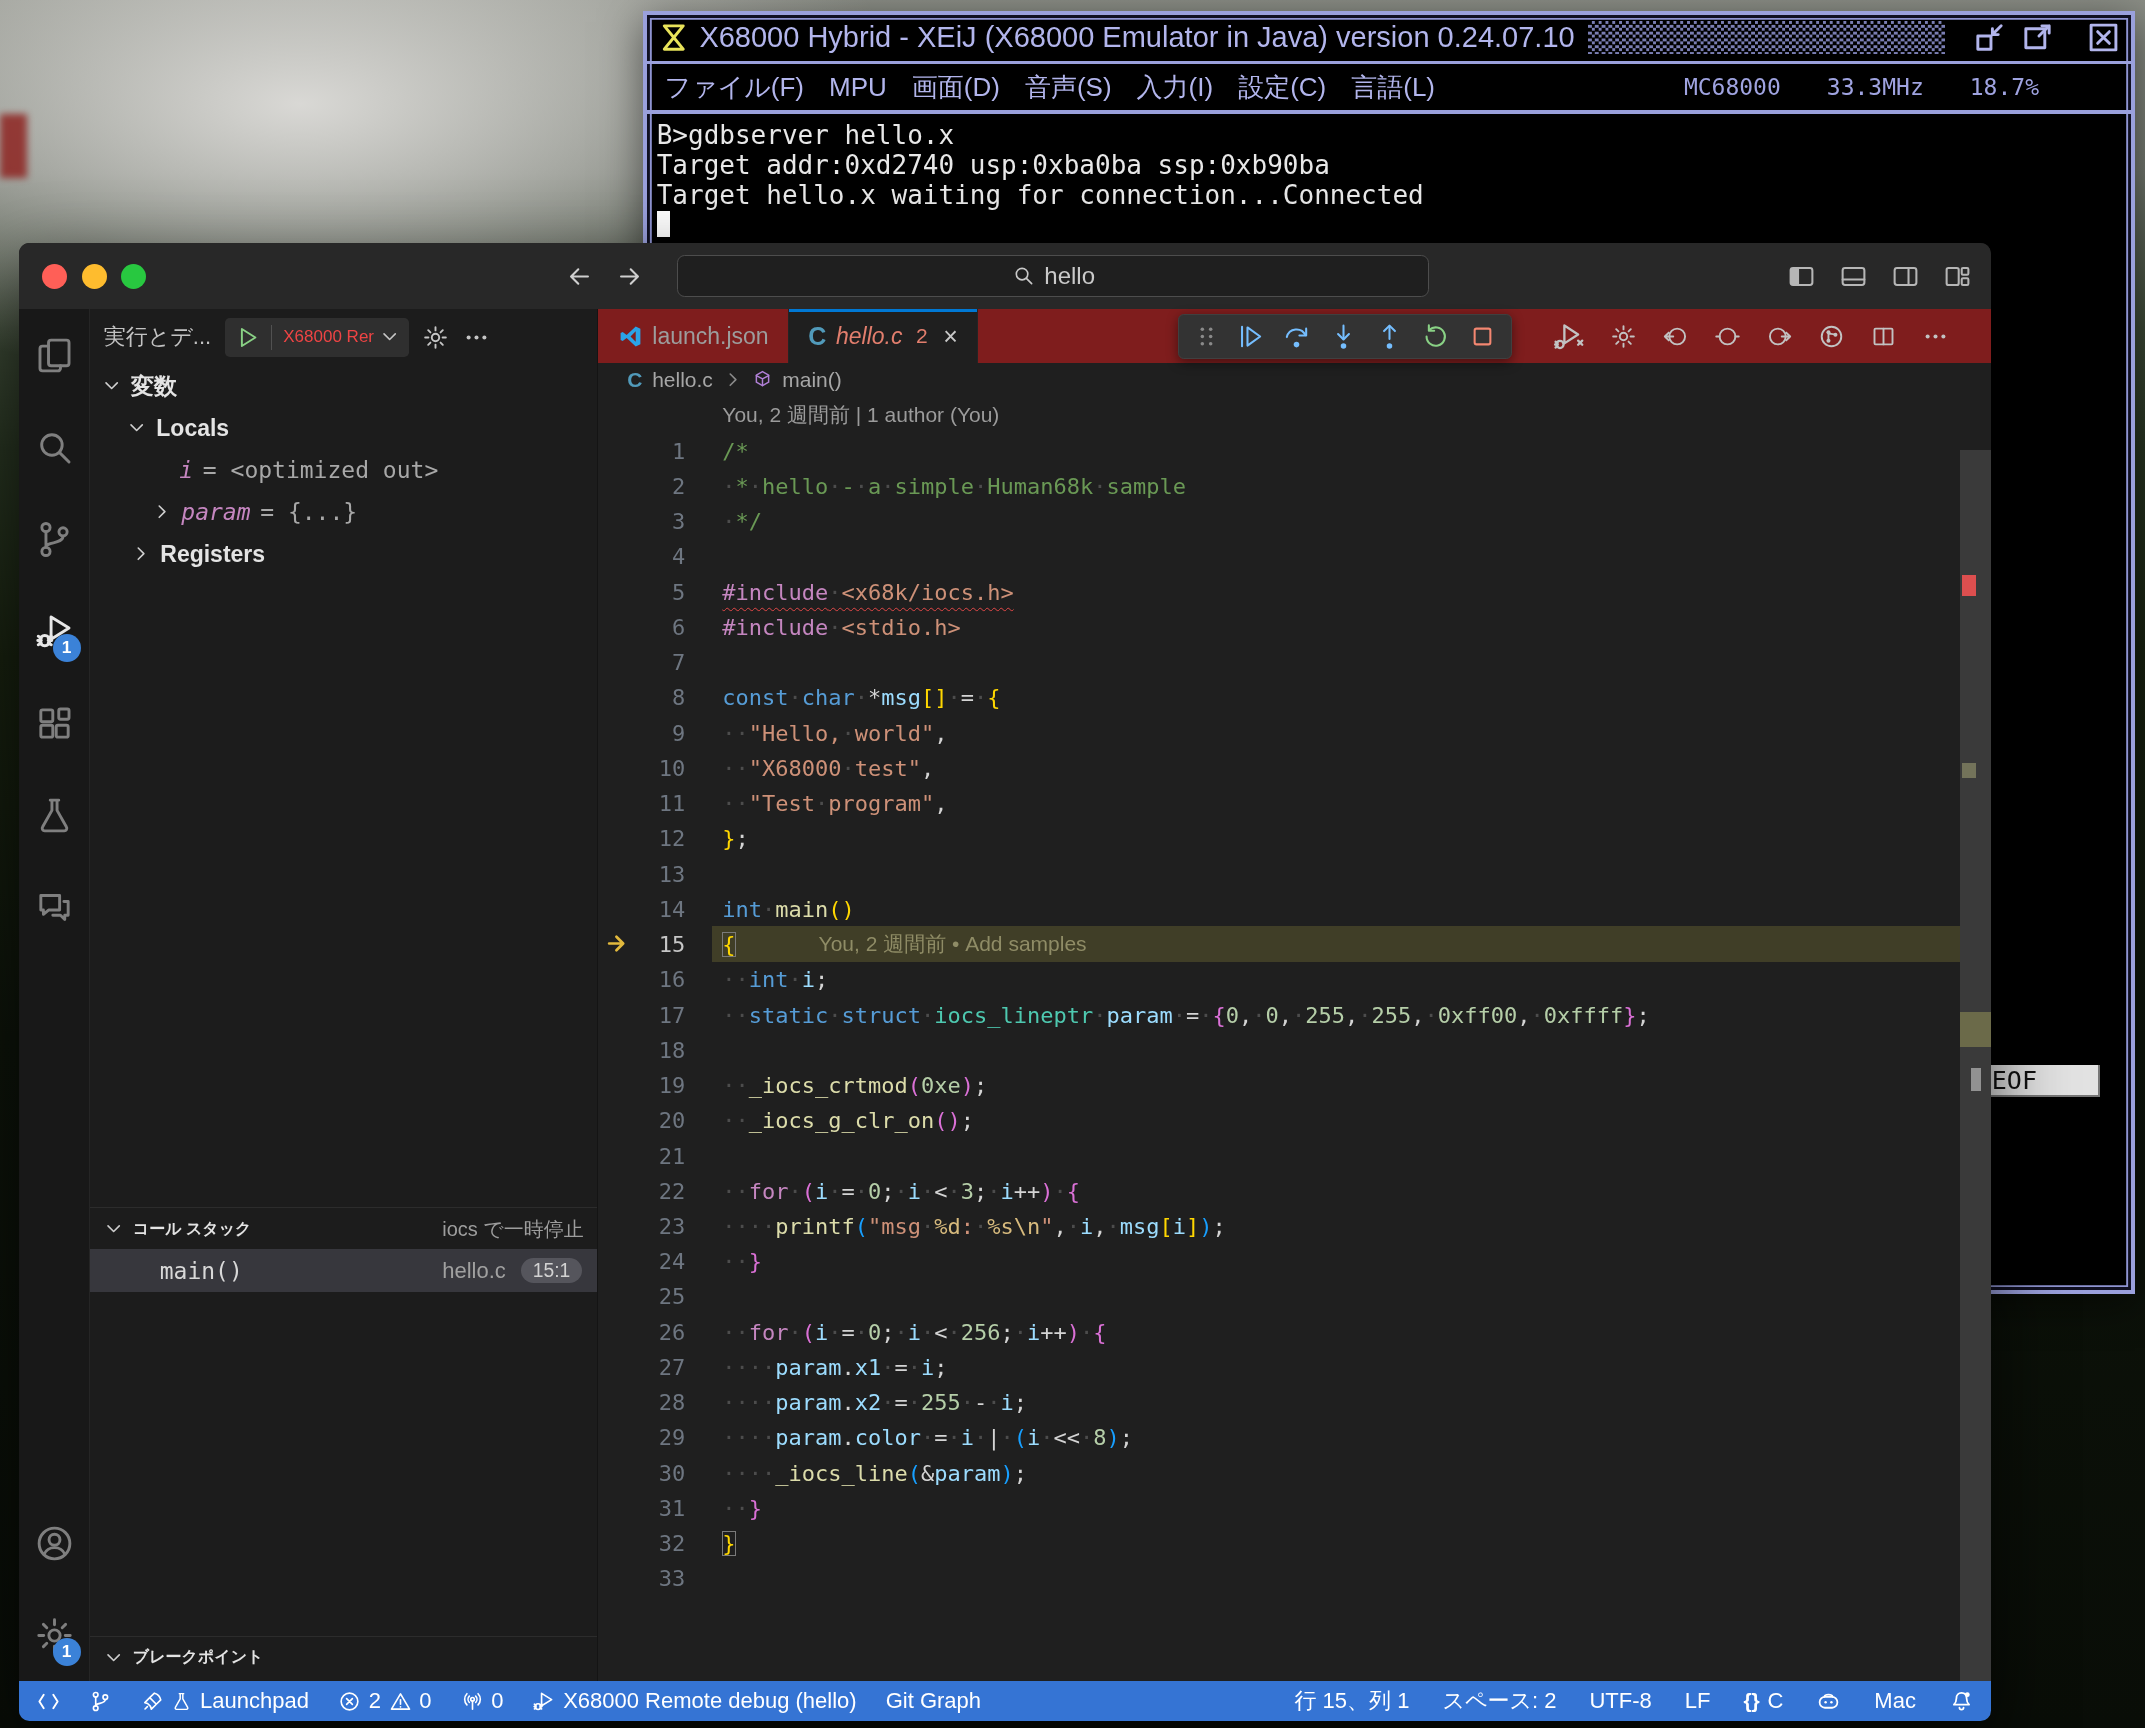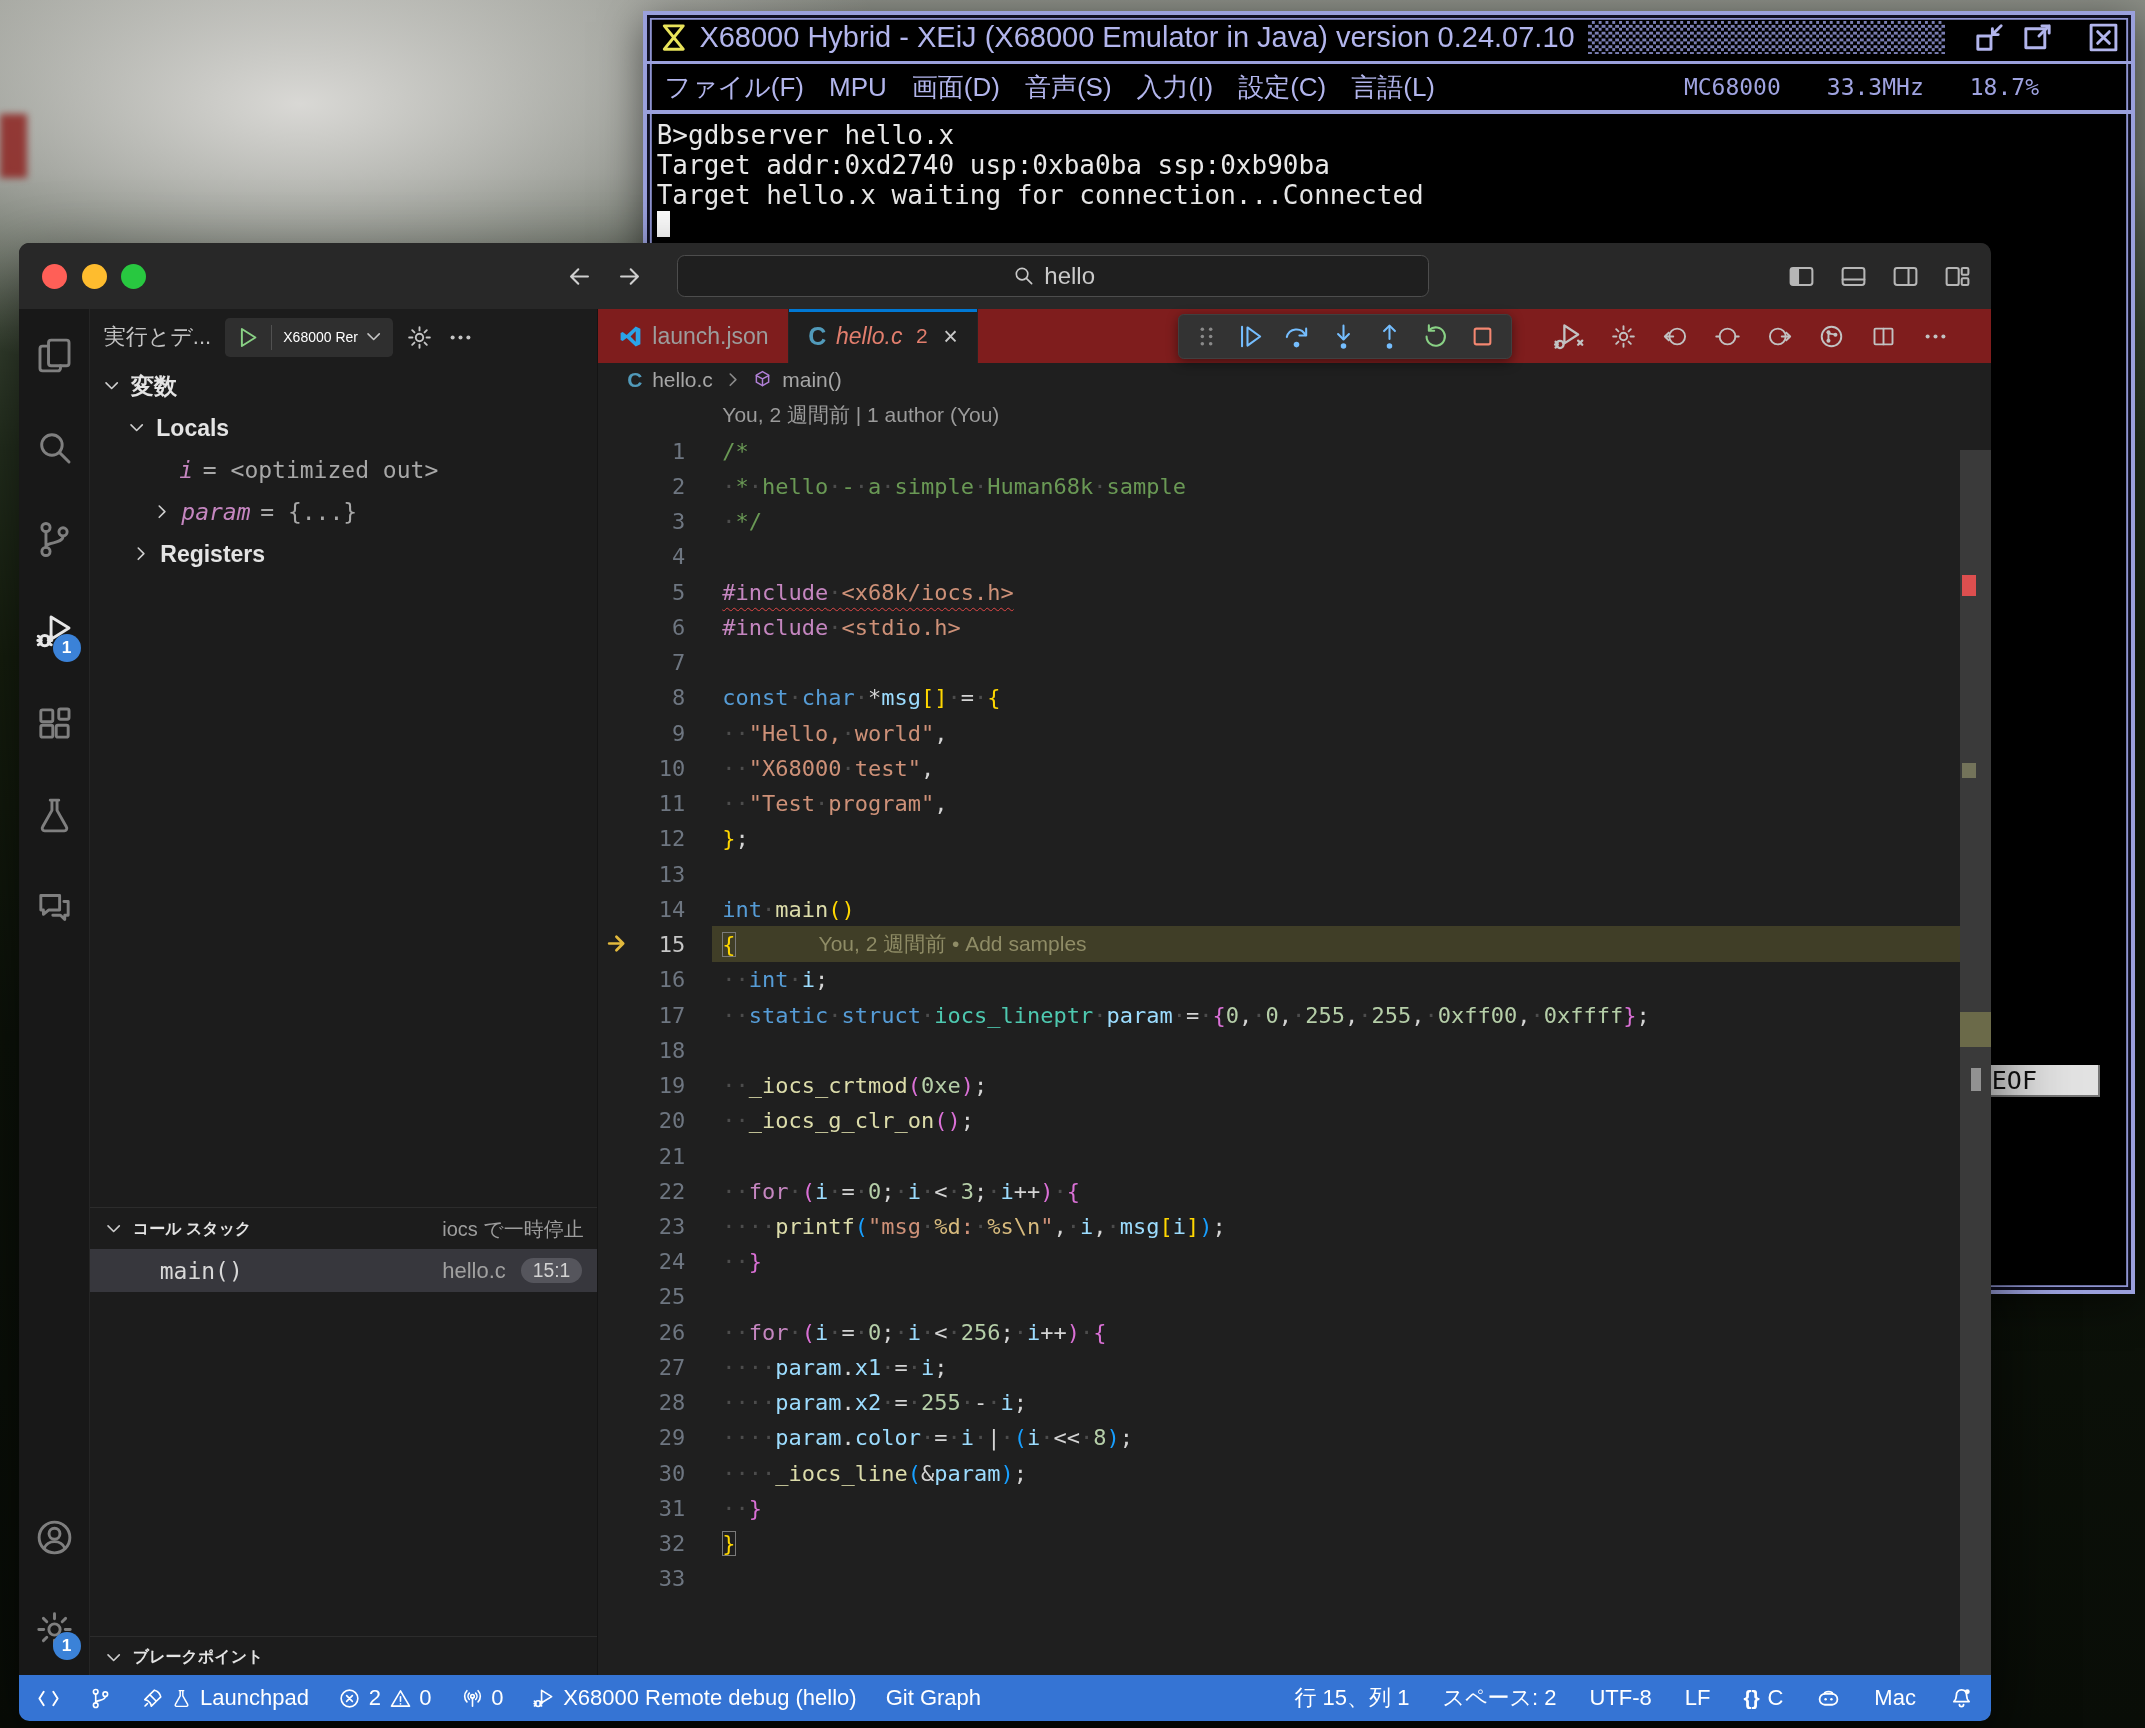--- a/index.html
+++ b/index.html
@@ -52,21 +52,21 @@
   .act-spacer{flex:1}
   .badge{position:absolute;right:8.7px;bottom:15.4px;min-width:28px;height:28px;border-radius:14.5px;background:#3b82d8;color:#fff;
       font-size:17.4px;font-weight:700;display:flex;align-items:center;justify-content:center}
 
   .sidebar{width:507px;background:#1c1c1c;position:relative;flex:none;color:#cccccc;border-right:1px solid #141414}
   .sb-head{height:56px;display:flex;align-items:center;padding:0 13.5px;gap:13.5px}
   .sb-title{color:#c2c2c2;font-size:22px;white-space:nowrap}
   .cfg{display:flex;align-items:center;background:#2f2f2f;border-radius:4.8px;height:39px}
   .cfg-play{width:46px;display:flex;align-items:center;justify-content:center;color:#89d185}
   .cfg-div{width:1px;height:25px;background:#515151}
-  .cfg-label{padding:0 5.8px 0 11.6px;font-size:14px;color:#ffffff;white-space:nowrap}
+  .cfg-label{padding:0 5.8px 0 11.6px;font-size:17px;color:#ef4444;white-space:nowrap}
   .cfg-chev{color:#c5c5c5;padding-right:9.7px;display:flex}
   .sb-gear,.sb-dots{color:#c5c5c5;display:flex}
   .row{display:flex;align-items:center;height:42px;font-size:23px;color:#d9d9d9}
   .row .chev{display:flex;color:#cfcfcf;margin-right:9.7px}
   .bold{font-weight:700;color:#e4e4e4}
   .mono{font-family:"DejaVu Sans Mono",monospace}
   .varname{color:#c586c0;font-style:italic}
   .varval{color:#a8a8a8;margin-left:9.7px}
   .cs-head{position:absolute;top:898px;left:0;right:0;height:42px;display:flex;align-items:center;padding:0 13.5px;border-top:1px solid #2c2c2c}
   .cs-hint{margin-left:auto;color:#9d9d9d;font-size:20px}
@@ -109,21 +109,21 @@
   .tk-b1{color:#ffd700}.tk-b2{color:#da70d6}.tk-b3{color:#179fff}
   .bm{outline:1px solid #7a7a7a;outline-offset:-1px}
 
   .strip{position:absolute;top:54px;bottom:0;right:0;width:31px;background:#3a3a3a}
   .mk{position:absolute}
   .mk-red{left:1.9px;top:125px;width:13.5px;height:21px;background:#dd4f4f}
   .mk-ol1{left:1.9px;top:313px;width:13.5px;height:15.4px;background:#73735a}
   .mk-cur{left:0;right:0;top:562px;height:35px;background:#6b6a49}
   .mk-gray{left:10.6px;top:618px;width:10.6px;height:23px;background:#929292}
 
-  .statusbar{height:46px;background:#3574d4;flex:none;display:flex;align-items:center;color:#fff;font-size:22px;padding:0 17.4px}
+  .statusbar{height:40px;background:#3574d4;flex:none;display:flex;align-items:center;color:#fff;font-size:22px;padding:0 17.4px}
   .st-item{display:flex;align-items:center;gap:7.7px;margin-right:29px;white-space:nowrap}
   .st-right{margin-left:auto;display:flex;align-items:center}
   .st-right .st-item{margin-right:0;margin-left:33px}
   .braces{font-weight:700;font-size:21px}
 
   .ic{display:inline-flex;align-items:center;justify-content:center;line-height:0}
   .ic svg{display:block}
   .s42{font-size:41px}.s36{font-size:35px}.s30{font-size:29px}.s28{font-size:27px}
   .s26{font-size:25px}.s24{font-size:23px}.s22{font-size:21px}.s20{font-size:19.3px}
 </style>

